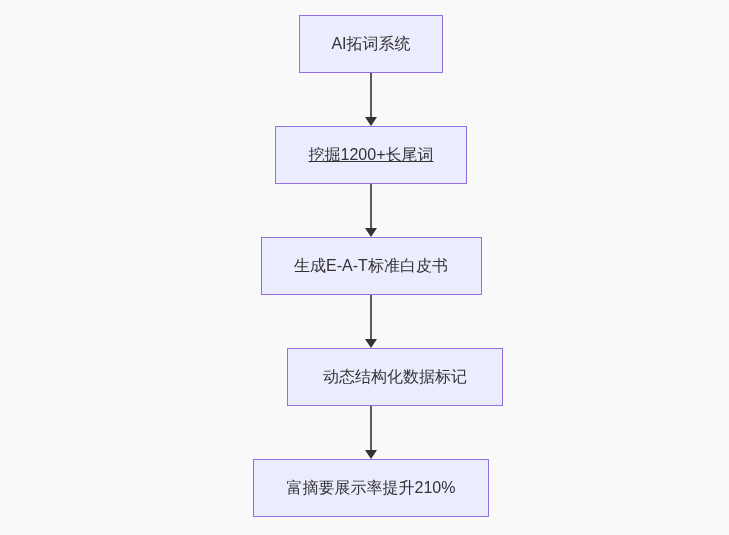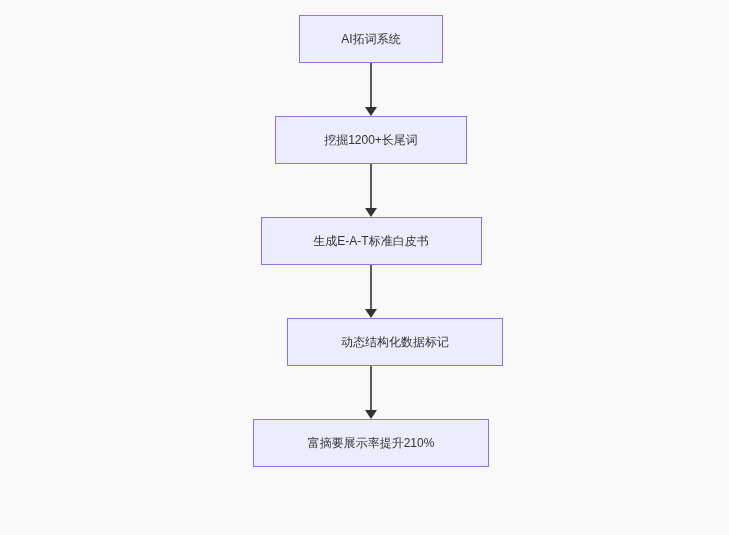--- a/index.html
+++ b/index.html
@@ -22,32 +22,32 @@
     position: absolute;
     left: 371px;
     top: 15px;
     transform: translateX(-50%);
     display: flex;
     flex-direction: column;
     align-items: center;
   }
   .node {
     box-sizing: border-box;
-    height: 48px;
+    height: 58px;
     background: #ECECFF;
     border: 1px solid #9370DB;
     color: #333333;
-    font-size: 12px;
+    font-size: 16px;
     display: flex;
     align-items: center;
     justify-content: center;
     white-space: nowrap;
   }
   .node.n1 { width: 144px; }
-  .node.n2 { width: 192px; }
+  .node.n2 { width: 192px; text-decoration: underline; }
   .node.n3 { width: 221px; }
   .node.n4 { width: 216px; margin-left: 48px; }
   .node.n5 { width: 236px; text-align: right; }
   .edge {
     height: 53px;
     display: flex;
     flex-direction: column;
     align-items: center;
     justify-content: flex-start;
   }

